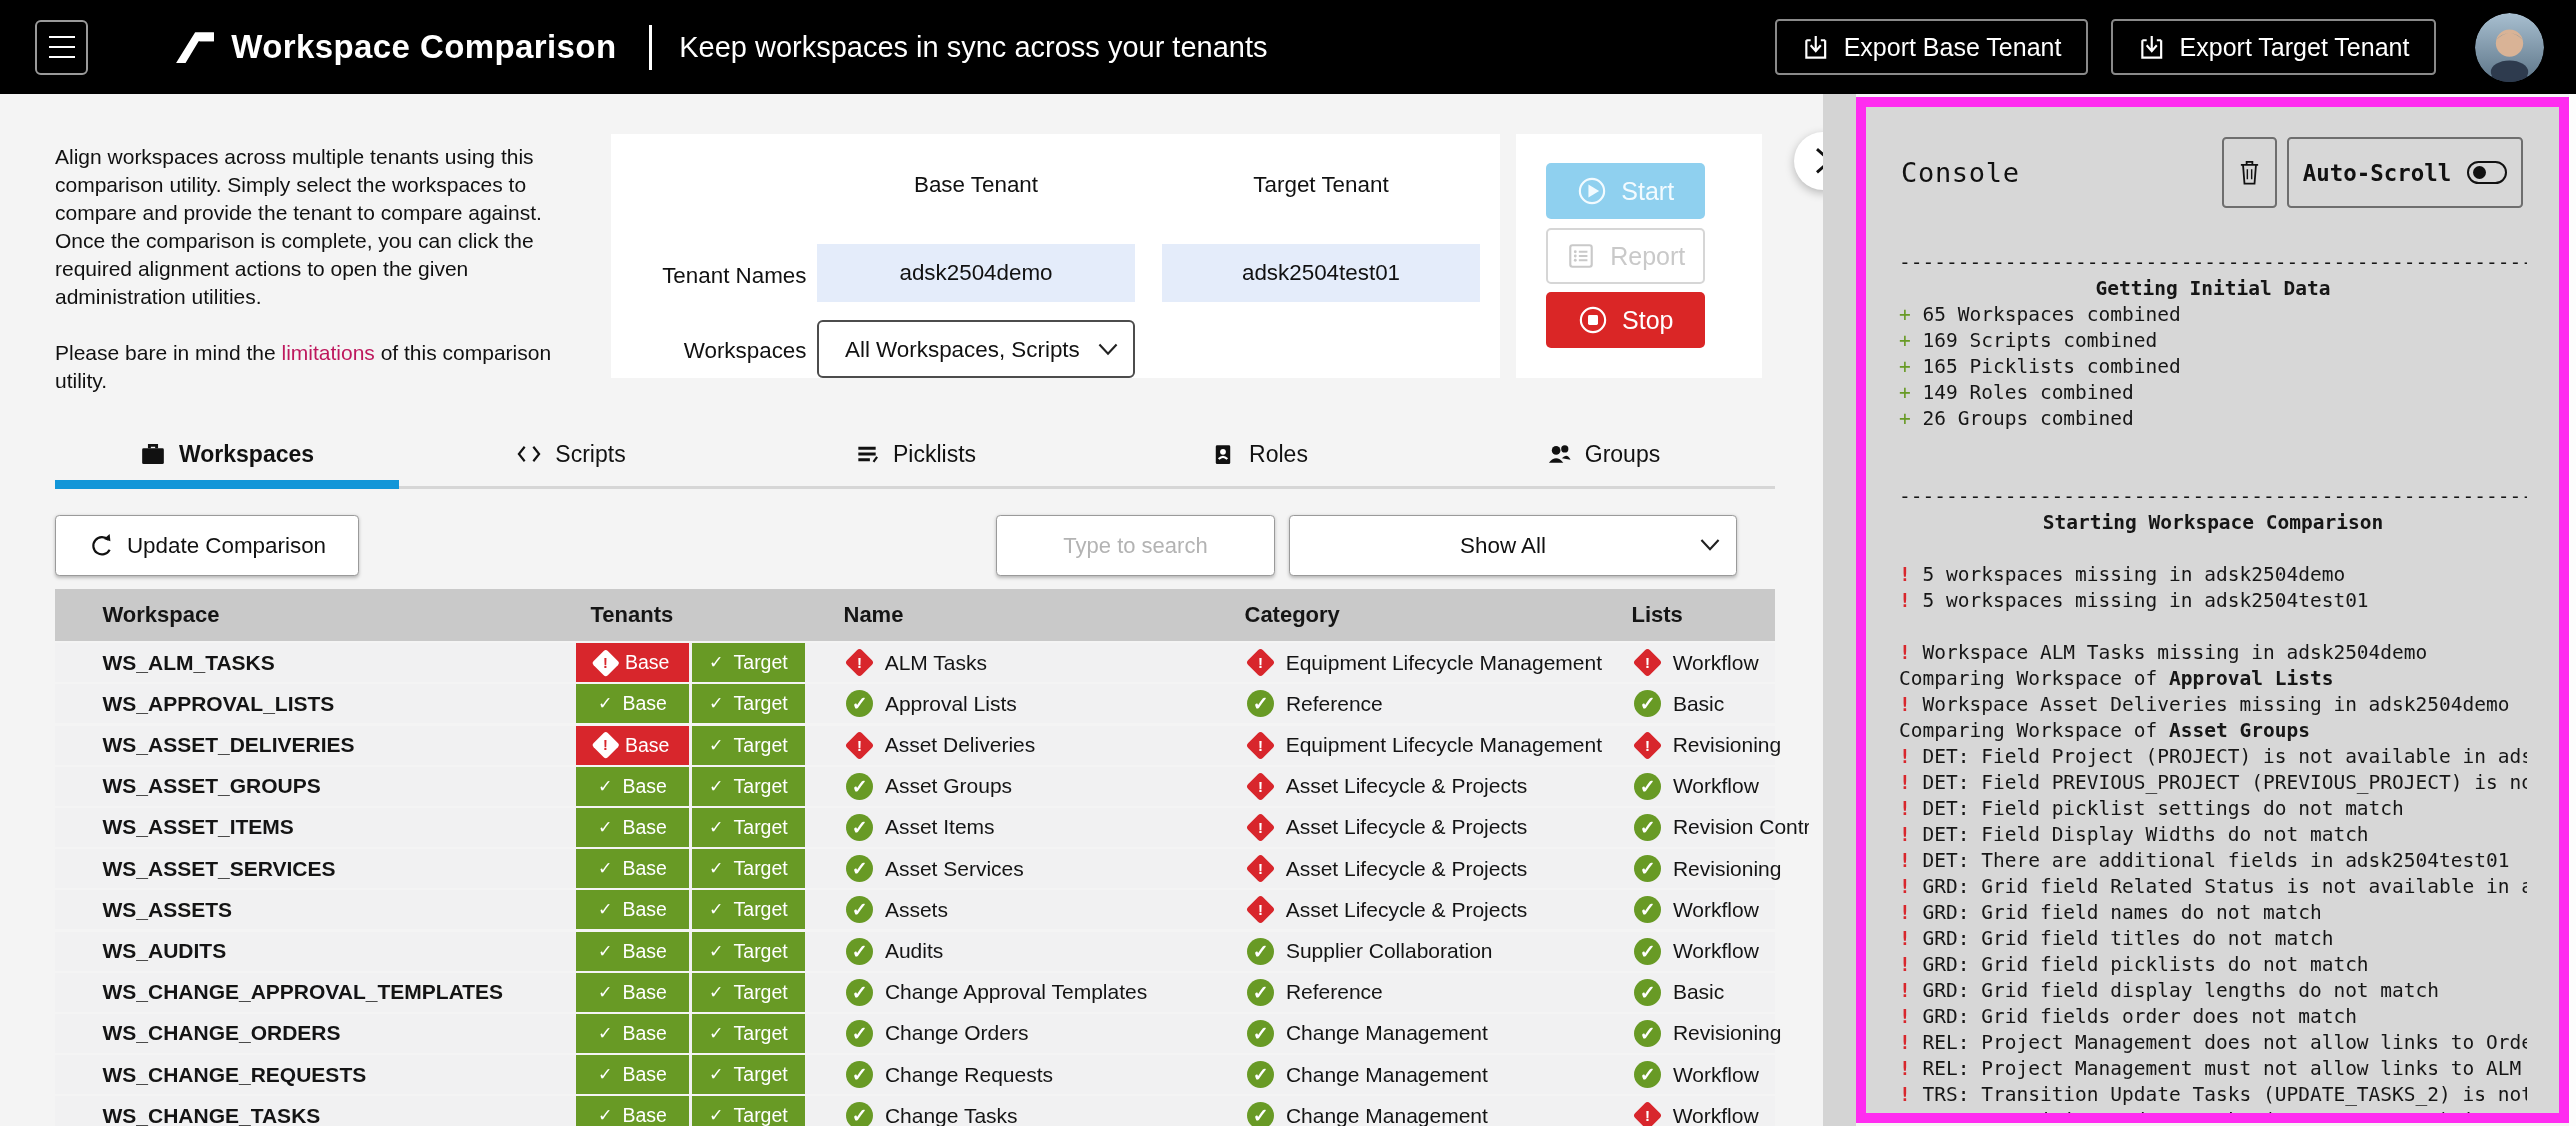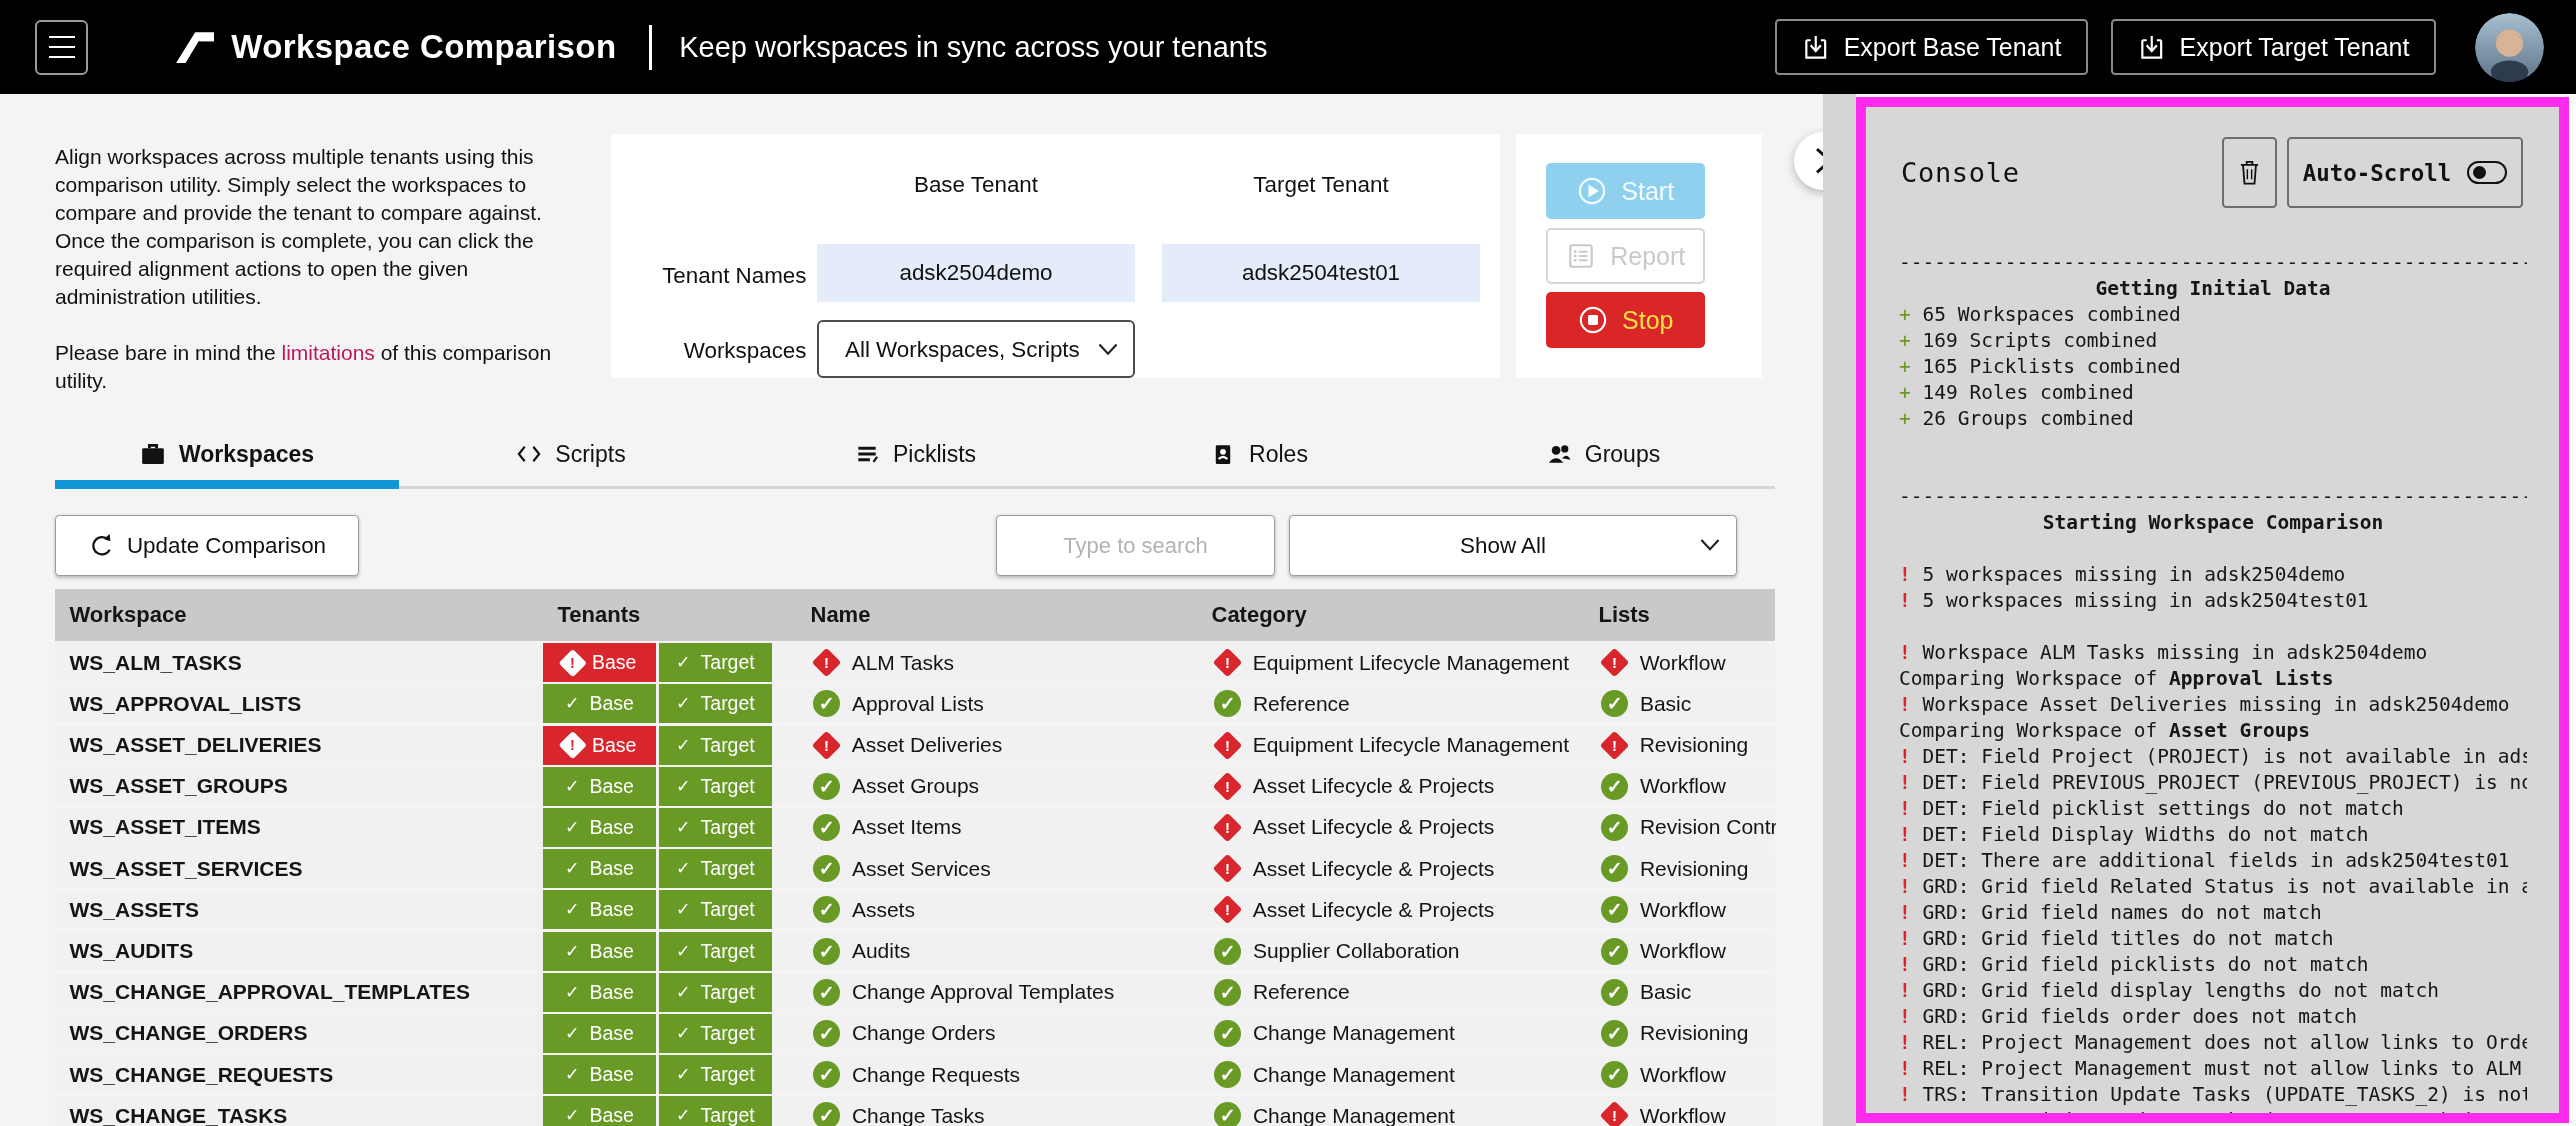--- a/index.html
+++ b/index.html
@@ -44,21 +44,21 @@
   .select-wrap .chev { position:absolute; right:17.3px; top:50%; transform:translateY(-50%); pointer-events:none; }
   .chev svg { width:20px; height:13px; }
 
   
   .btn-card { left:1516px; top:134px; width:246px; height:244px; }
   .acts { position:relative; width:100%; height:100%; }
   .act-btn { position:absolute; left:30px; width:159px; height:56px; border-radius:5px; display:flex; align-items:center; justify-content:center; gap:14.5px; font-size:25px; font-family:inherit; cursor:pointer; border:none; }
   .act-btn svg { width:30px; height:30px; }
   .act-start { top:29px; background:#8fd0ef; color:#f3fbff; }
   .act-report { top:94px; background:#fff; border:2.2px solid #d6d6d6; color:#c9c9c9; }
-  .act-stop { top:158px; background:#da2626; color:#fde047; }
+  .act-stop { top:158px; background:#da2626; color:#ffffff; }
 
   
   .collapse-btn { position:absolute; left:1794px; top:132px; width:58px; height:58px; border-radius:50%; background:#fff; box-shadow:0 2.9px 10px rgba(0,0,0,.25); display:flex; align-items:center; justify-content:center; cursor:pointer; border:none; }
   .collapse-btn svg { width:19px; height:27.5px; }
 
   
   .tabs { position:absolute; left:55px; top:425px; width:1720px; height:58px; display:flex; }
   .tab { flex:1 1 0; display:flex; align-items:center; justify-content:center; gap:13px; font-size:23px; color:#111; cursor:pointer; }
   .tab.active { font-weight:bold; }
   .tab svg { width:26px; height:26px; }
@@ -70,21 +70,21 @@
   .toolbar { position:absolute; left:0; top:515px; width:1775px; height:61px; }
   .update-btn { position:absolute; left:55px; top:0; width:304px; height:61px; background:#fff; border:1.4px solid #9a9a9a; border-radius:4.3px; box-shadow:0 1.4px 3.6px rgba(0,0,0,.25); font-size:22.4px; font-family:inherit; color:#111; display:flex; align-items:center; justify-content:center; gap:13px; cursor:pointer; }
   .update-btn svg { width:26px; height:29px; }
   .search-input { position:absolute; left:996px; top:0; width:279px; height:61px; background:#fff; border:1.4px solid #9a9a9a; border-radius:4.3px; box-shadow:0 1.4px 3.6px rgba(0,0,0,.25); font-size:22px; font-family:inherit; text-align:center; color:#111; }
   .search-input::placeholder { color:#b3b3b3; }
   .filter-wrap { position:absolute; left:1289px; top:0; width:448px; height:61px; }
   .filter-wrap select { border-width:1.4px; border-color:#9a9a9a; border-radius:4.3px; box-shadow:0 1.4px 3.6px rgba(0,0,0,.25); text-align:center; text-align-last:center; }
 
   
   .table { position:absolute; left:55px; top:589px; width:1720px; }
-  .trow { display:grid; grid-template-columns:488px 253px 401px 387px 192px; align-items:stretch; }
+  .trow { display:grid; grid-template-columns:488px 253px 401px 387px 192px; align-items:stretch;padding-left:33px; }
   .thead { background:#c9c9c9; height:52px; font-weight:bold; font-size:22px; color:#151515; }
   .thead > div { display:flex; align-items:center; padding-left:14.5px; overflow:hidden; }
   .tbody .trow { background:#f1f1f2; height:39px; margin-top:2.2px; font-size:21px; color:#141414; }
   .cell { display:flex; align-items:center; padding-left:14.5px; overflow:hidden; white-space:nowrap; }
   .cell.ws-id { font-weight:bold; }
   .cell.tenants { padding:0; gap:2.9px; }
   .cell.icon-cell { padding-left:17.3px; gap:11.6px; }
   .tbadge { width:113px; height:39px; display:flex; align-items:center; justify-content:center; gap:10px; color:#fff; font-size:19.5px; }
   .tbadge.ok { background:#689a25; }
   .tbadge.error { background:#d8262c; }

